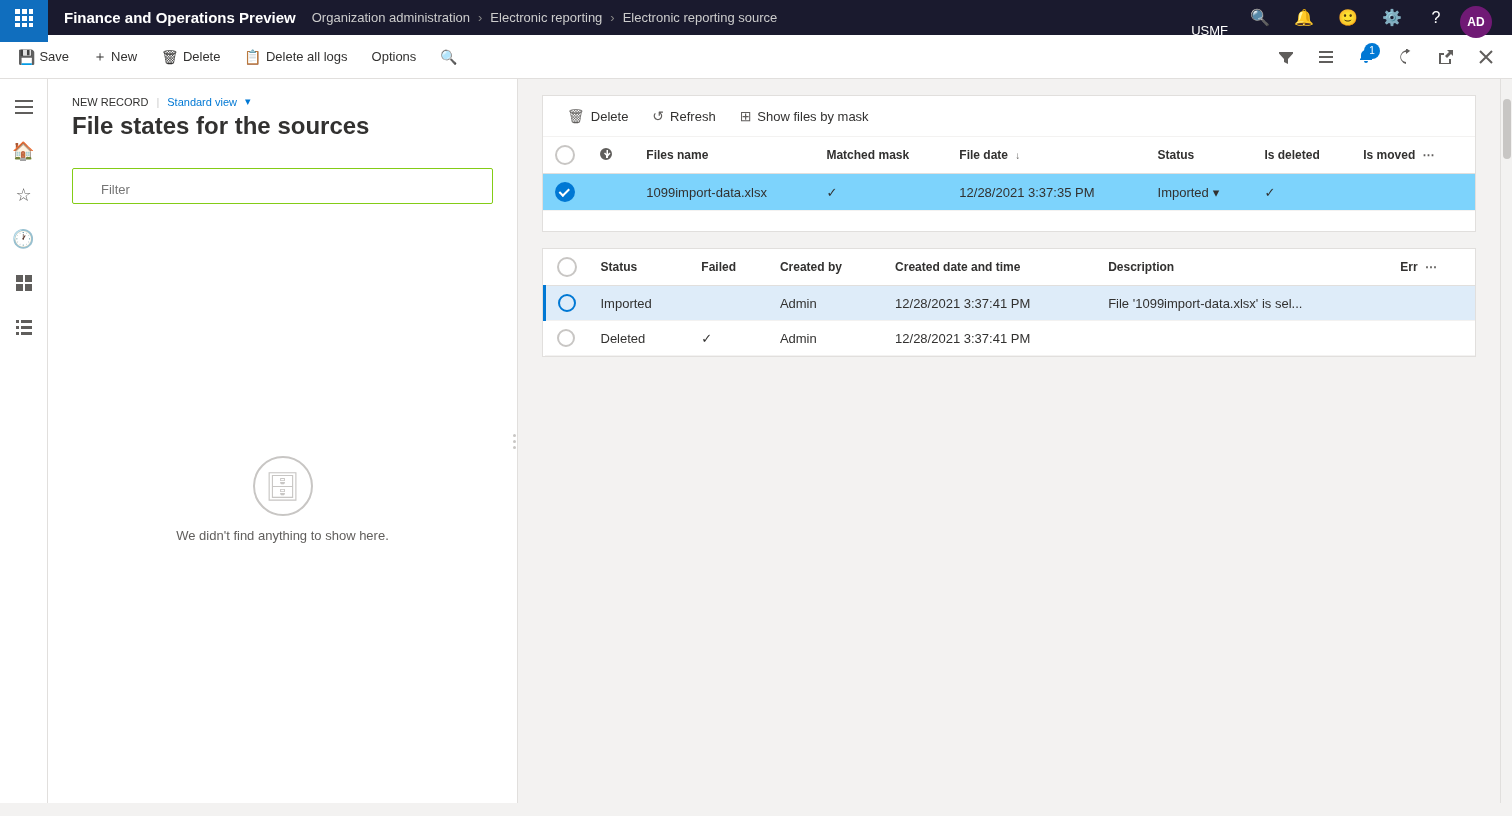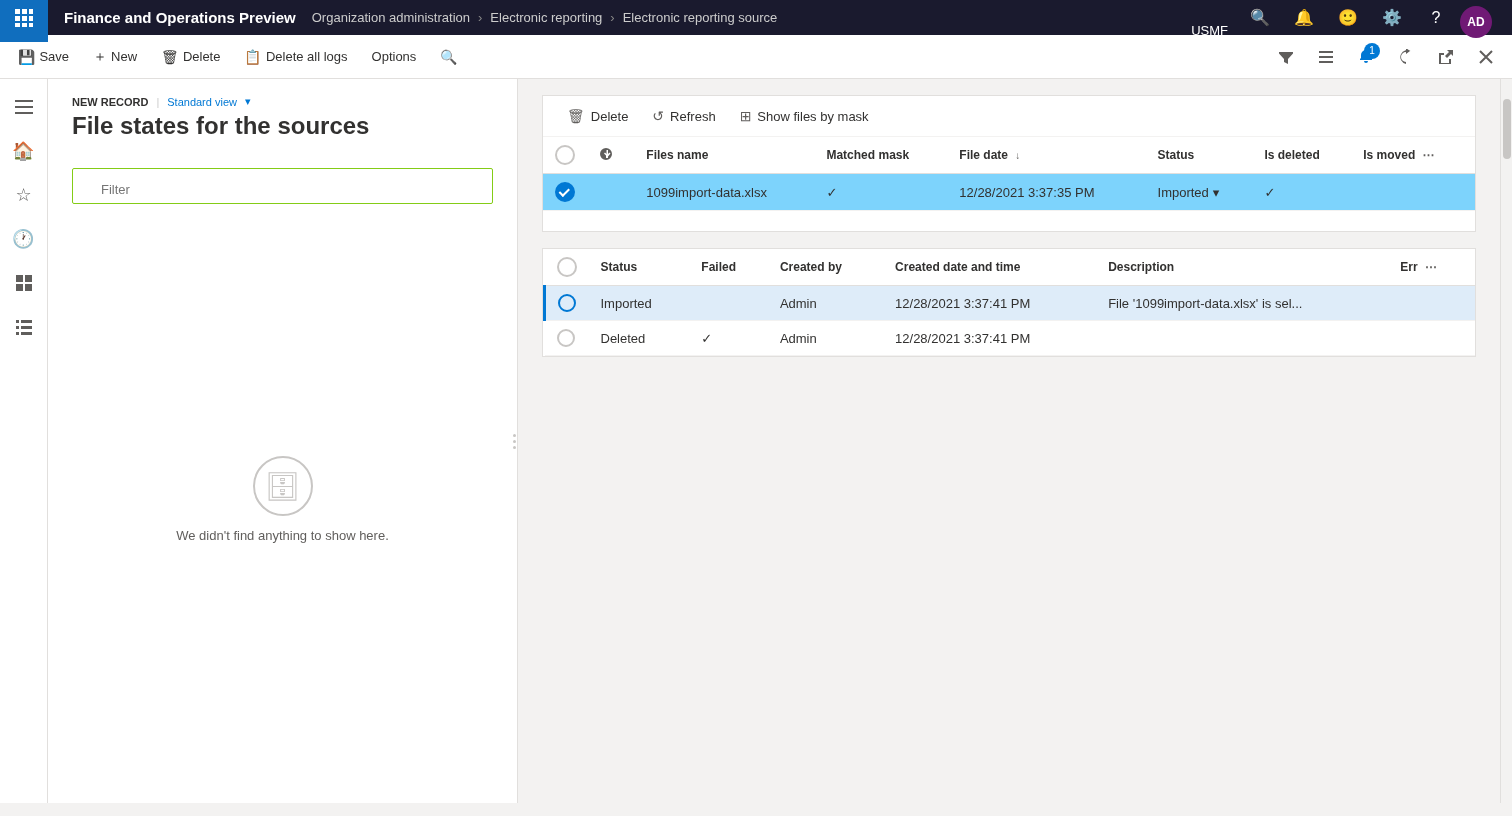--- a/index.html
+++ b/index.html
@@ -233,21 +233,21 @@
           <rect x="0" y="13" width="3" height="3"></rect>
           <rect x="5" y="13" width="11" height="3"></rect>
         </svg>
     </div>
   </div>
 
   <div class="content-area">
 
     <div class="left-panel">
       <div class="record-label">
-        <span style="font-weight:700; color:#323130;">NEW RECORD</span>
+        <span style="font-weight:400; color:#323130;">NEW RECORD</span>
         <span class="pipe">|</span>
         <span class="view-label">Standard view</span>
         <span style="color:#0078d4;">▾</span>
       </div>
       <div class="page-title">File states for the sources</div>
       <div class="filter-box">
         <div class="filter-wrap">
           <span class="filter-icon">🔍</span>
           <input class="filter-input" type="text" placeholder="Filter" style="">
         </div>

